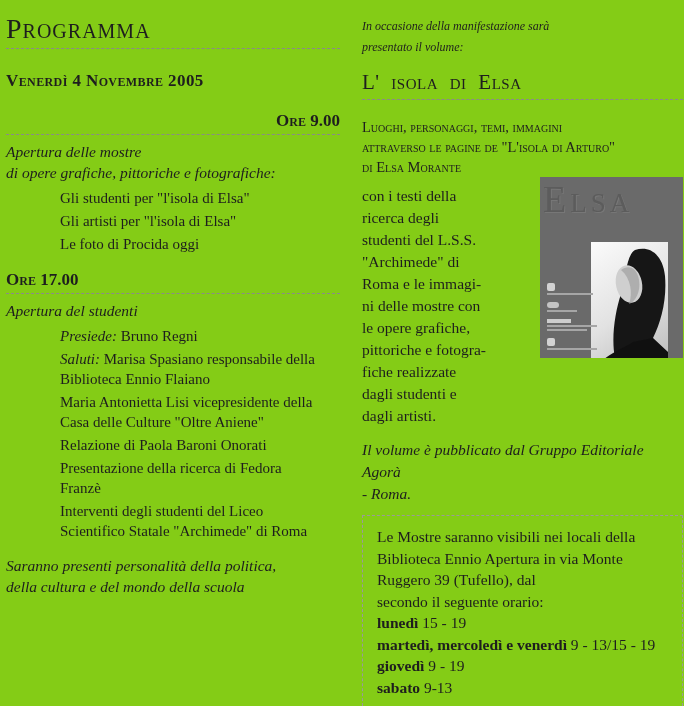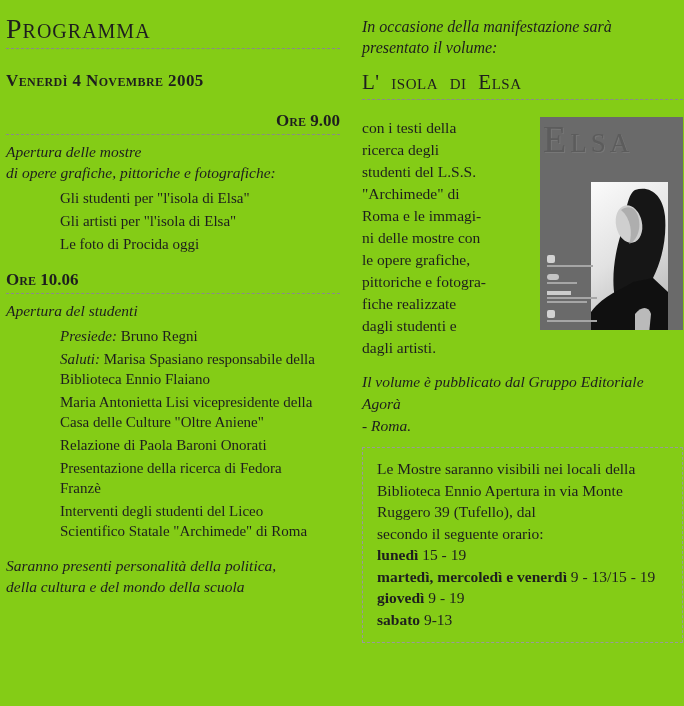--- a/index.html
+++ b/index.html
@@ -24,37 +24,37 @@
   }
   .ore.first{margin-top:20px;text-align:right;}
   .ore.second{margin-top:16px;}
   .intro-italic{margin-top:6px;font-style:italic;font-size:15.5px;line-height:21px;white-space:pre-line;}
   .agenda{margin:5px 0 0 54px;width:256px;}
   .agenda p{margin:0 0 3px;font-size:15px;line-height:20px;}
   .lead{font-style:italic;}
   .footer-note{margin-top:14px;font-style:italic;font-size:15.5px;line-height:21px;white-space:pre-line;}
 
   
-  .r-intro{margin-top:16px;font-style:italic;font-size:16px;line-height:21px;white-space:pre-line;}
+  .r-intro{margin-top:16px;font-style:italic;font-size:12px;line-height:21px;white-space:pre-line;}
   .book-title{
     margin-top:12px;font-weight:normal;font-variant:small-caps;
     font-size:21px;line-height:25px;word-spacing:6px;letter-spacing:.5px;
     border-bottom:1px dashed #8a8a8a;padding-bottom:4px;
   }
   .book-subtitle{margin-top:5px;font-variant:small-caps;font-size:14.5px;line-height:20px;white-space:pre-line;}
   .r-body{margin-top:8px;font-size:15.5px;line-height:22px;white-space:pre-line;}
   .pub-note{clear:both;margin-top:12px;font-style:italic;font-size:15.5px;line-height:22px;white-space:pre-line;}
 
   .info-box{margin-top:10px;border:1px dashed #9a9a9a;padding:10px 14px 12px;}
   .box-line{font-size:15.5px;line-height:21.5px;}
   .box-line b{font-weight:bold;}
 
   
   .cover{
-    float:right;width:143px;height:213px;margin:0 0 8px 10px;
+    float:right;width:143px;height:181px;margin:0 0 8px 10px;
     background:#6a6a6a;position:relative;overflow:hidden;
   }
   .cover-watermark{
     position:absolute;top:2px;left:3px;font-size:38px;line-height:40px;
     letter-spacing:4px;color:#5c5c5c;font-variant:small-caps;
     text-shadow:1px 1px 0 #777777;
   }
   .cover-head{position:absolute;top:11px;left:52px;width:86px;}
   .cover-title{font-variant:small-caps;font-size:12.5px;line-height:14px;letter-spacing:.5px;color:#ececec;}
   .cover-subtitle{margin-top:5px;font-variant:small-caps;font-size:6px;line-height:7.5px;color:#b9b9b9;white-space:pre-line;}
@@ -78,40 +78,43 @@
 
     <div class="ore first">Ore 9.00</div>
     <div class="intro-italic">Apertura delle mostre
 di opere grafiche, pittoriche e fotografiche:</div>
     <div class="agenda">
         <p>Gli studenti per "l'isola di Elsa"</p>
         <p>Gli artisti per "l'isola di Elsa"</p>
         <p>Le foto di Procida oggi</p>
       </div>
 
-    <div class="ore second">Ore 10.06</div>
+    <div class="ore second">Ore 17.00</div>
     <div class="intro-italic">Apertura del studenti</div>
     <div class="agenda">
         <p><span class="lead">Presiede: </span>Bruno Regni</p>
         <p><span class="lead">Saluti: </span>Marisa Spasiano responsabile della Biblioteca Ennio Flaiano</p>
         <p>Maria Antonietta Lisi vicepresidente della Casa delle Culture "Oltre Aniene"</p>
         <p>Relazione di Paola Baroni Onorati</p>
         <p>Presentazione della ricerca di Fedora Franzè</p>
         <p>Interventi degli studenti del Liceo Scientifico Statale "Archimede" di Roma</p>
       </div>
 
     <div class="footer-note">Saranno presenti personalità della politica,
 della cultura e del mondo della scuola</div>
   </div>
 
   <div class="col-right">
     <div class="r-intro">In occasione della manifestazione sarà
 presentato il volume:</div>
 
     <h2 class="book-title">L' isola di Elsa</h2>
+    <div class="book-subtitle">Luoghi, personaggi, temi, immagini
+attraverso le pagine de "L'isola di Arturo"
+di Elsa Morante</div>
 
     <div class="cover">
       <div class="cover-watermark">Elsa</div>
       <div class="cover-photo">
         <svg viewBox="0 0 77 152" width="77" height="152" xmlns="http://www.w3.org/2000/svg">
           <defs>
             <linearGradient id="pbg" x1="0" y1="0" x2="0.35" y2="1">
               <stop offset="0" stop-color="#fbfbfb"></stop>
               <stop offset="0.55" stop-color="#e2e2e2"></stop>
               <stop offset="1" stop-color="#bdbdbd"></stop>

